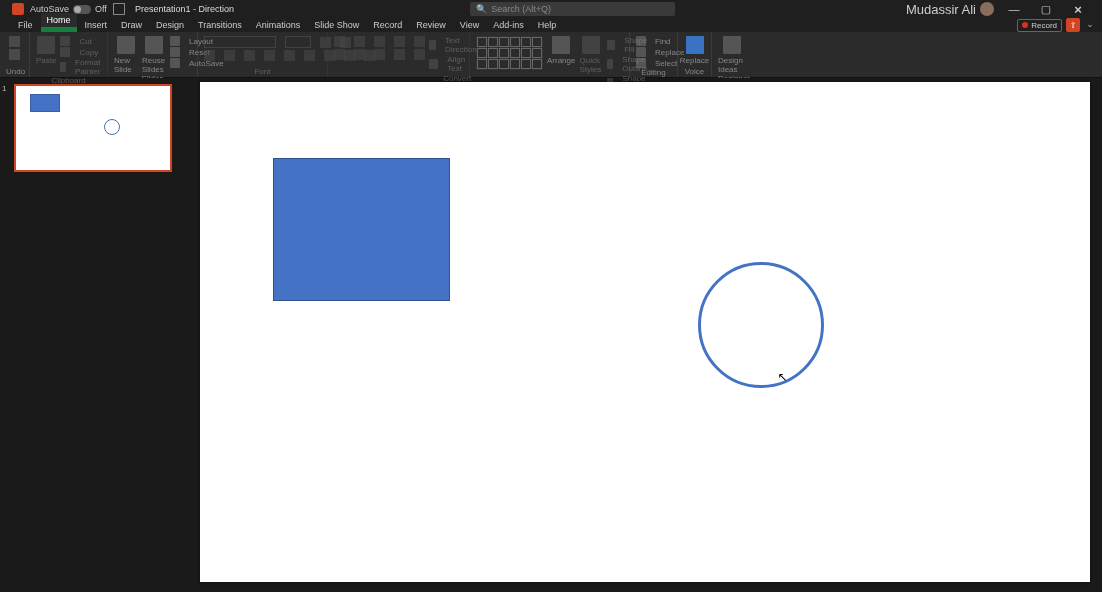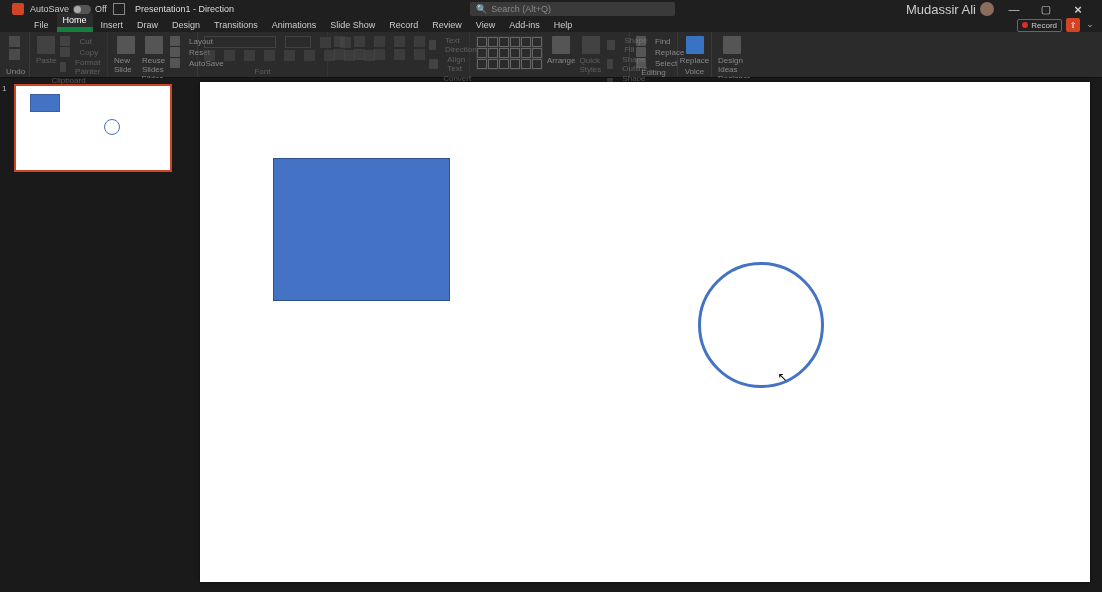--- a/index.html
+++ b/index.html
@@ -13,21 +13,21 @@
 .titlebar .autosave-toggle::after { content:""; position:absolute; width:7px; height:7px; background:#aaa; border-radius:50%; top:1px; left:1px; }
 .titlebar .save-icon { width:12px; height:12px; border:1px solid #888; margin:0 6px; }
 .titlebar .doc { font-size: 9px; color: #ddd; margin-left: 4px; }
 .titlebar .search { margin-left: auto; margin-right: auto; position: absolute; left: 470px; top:2px; width: 205px; height: 14px; background: #3a3a3a; border-radius: 2px; display:flex; align-items:center; padding:0 6px; color:#888; font-size:9px; gap:4px;}
 .titlebar .right { margin-left: auto; display:flex; align-items:center; gap:8px; }
 .titlebar .user { font-size:13px; color:#ccc; display:flex; align-items:center; gap:4px;}
 .titlebar .avatar { width:14px; height:14px; border-radius:50%; background:#8a6d5a; }
 .titlebar .win-btn { width:24px; height:18px; display:flex; align-items:center; justify-content:center; color:#ccc; font-size:11px;}
 
 
-.tabs { height: 14px; background: #1f1f1f; display:flex; align-items:flex-end; padding-left: 28px; gap: 2px; }
+.tabs { height: 14px; background: #1f1f1f; display:flex; align-items:flex-end; padding-left: 12px; gap: 2px; }
 .tab { font-size: 9px; color:#ccc; padding: 2px 6px; }
 .tab.active { background:#2b2b2b; border-bottom:5px solid #15803d; color:#fff; }
 .tabs .right-end { margin-left:auto; display:flex; align-items:center; gap:4px; padding-right:6px; }
 .record-btn { font-size:8px; border:1px solid #666; padding:1px 4px; border-radius:2px; display:flex; align-items:center; gap:3px;}
 .record-dot { width:6px; height:6px; border-radius:50%; background:#d93025; }
 .share-btn { width:14px; height:14px; background:#d14424; border-radius:2px; display:flex; align-items:center; justify-content:center; }
 .collapse-btn { width:12px; height:12px; color:#aaa; font-size:9px; text-align:center;}
 
 
 .ribbon { height: 46px; background: #2b2b2b; display:flex; border-bottom:1px solid #111; }

